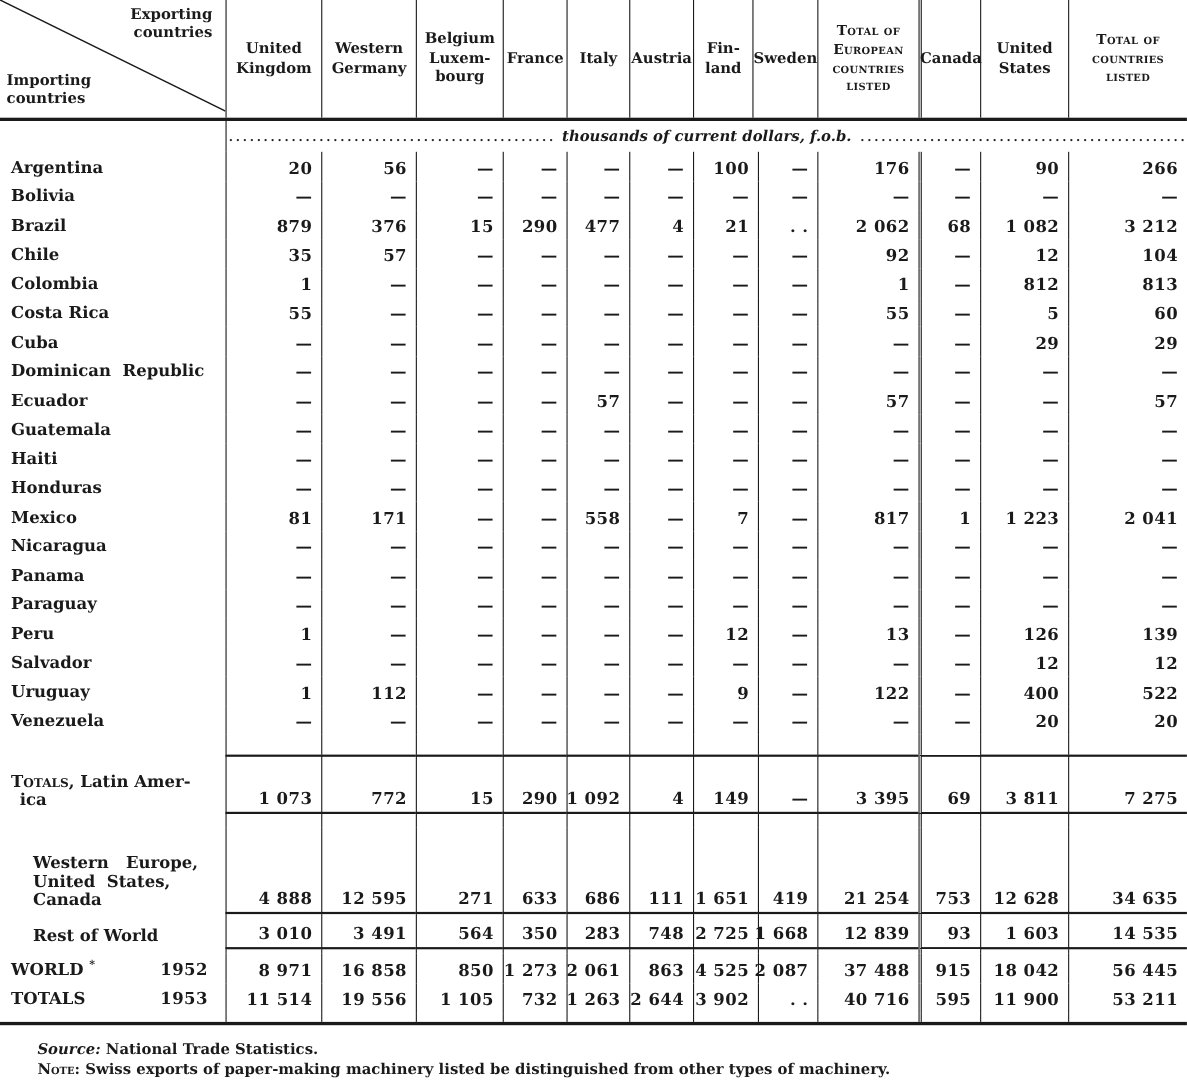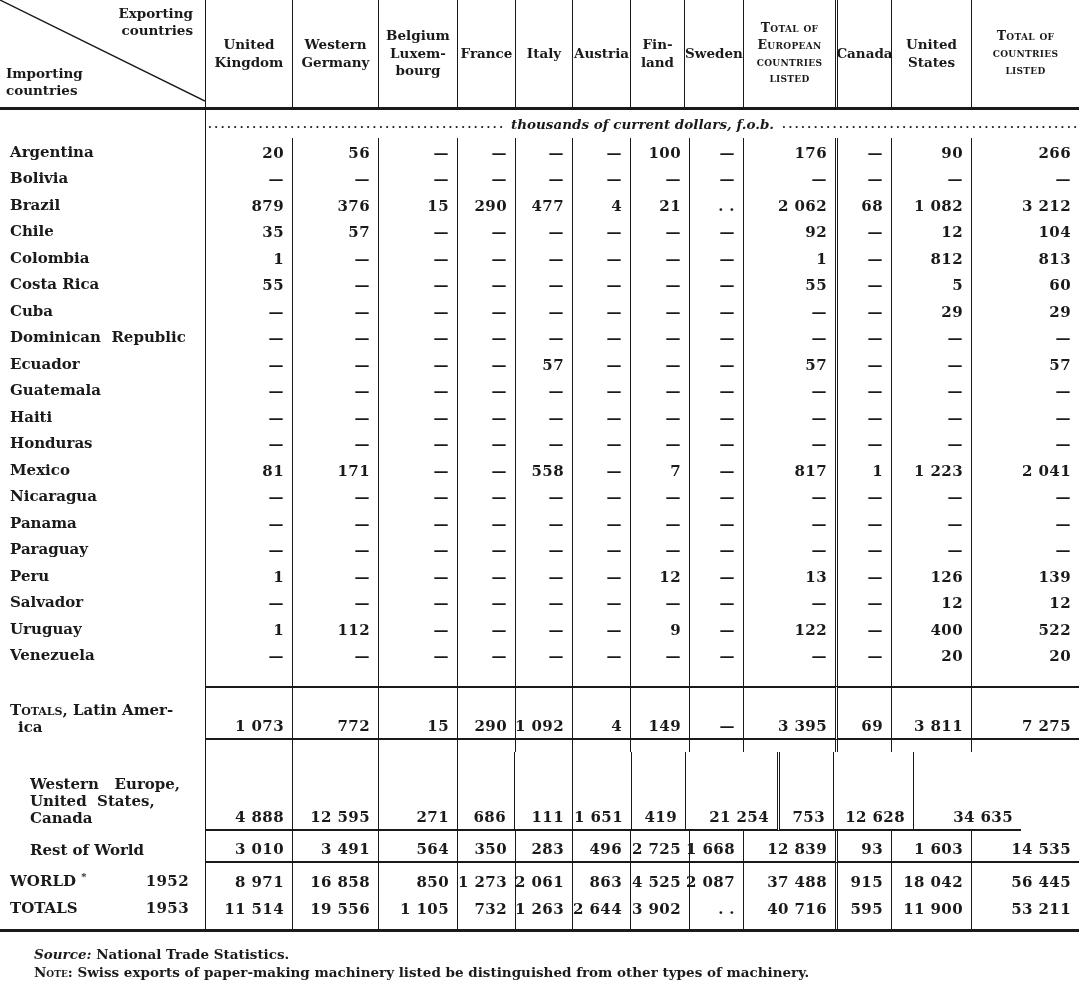--- a/index.html
+++ b/index.html
@@ -1075,20 +1075,23 @@
         </div>
         <div class="cell num" style="width: 87px;">
           <span class="val">4 888</span>
         </div>
         <div class="cell num" style="width: 86px;">
           <span class="val">12 595</span>
         </div>
         <div class="cell num" style="width: 79px;">
           <span class="val">271</span>
         </div>
+        <div class="cell num" style="width: 58px;">
+          <span class="val">633</span>
+        </div>
         <div class="cell num" style="width: 57px;">
           <span class="val">686</span>
         </div>
         <div class="cell num" style="width: 58px;">
           <span class="val">111</span>
         </div>
         <div class="cell num" style="width: 59px;">
           <span class="val">1 651</span>
         </div>
         <div class="cell num" style="width: 54px;">
@@ -1122,21 +1125,21 @@
         <div class="cell num" style="width: 79px;">
           <span class="val">564</span>
         </div>
         <div class="cell num" style="width: 58px;">
           <span class="val">350</span>
         </div>
         <div class="cell num" style="width: 57px;">
           <span class="val">283</span>
         </div>
         <div class="cell num" style="width: 58px;">
-          <span class="val">496</span>
+          <span class="val">748</span>
         </div>
         <div class="cell num" style="width: 59px;">
           <span class="val">2 725</span>
         </div>
         <div class="cell num" style="width: 54px;">
           <span class="val">1 668</span>
         </div>
         <div class="cell num" style="width: 92px;">
           <span class="val">12 839</span>
         </div>

